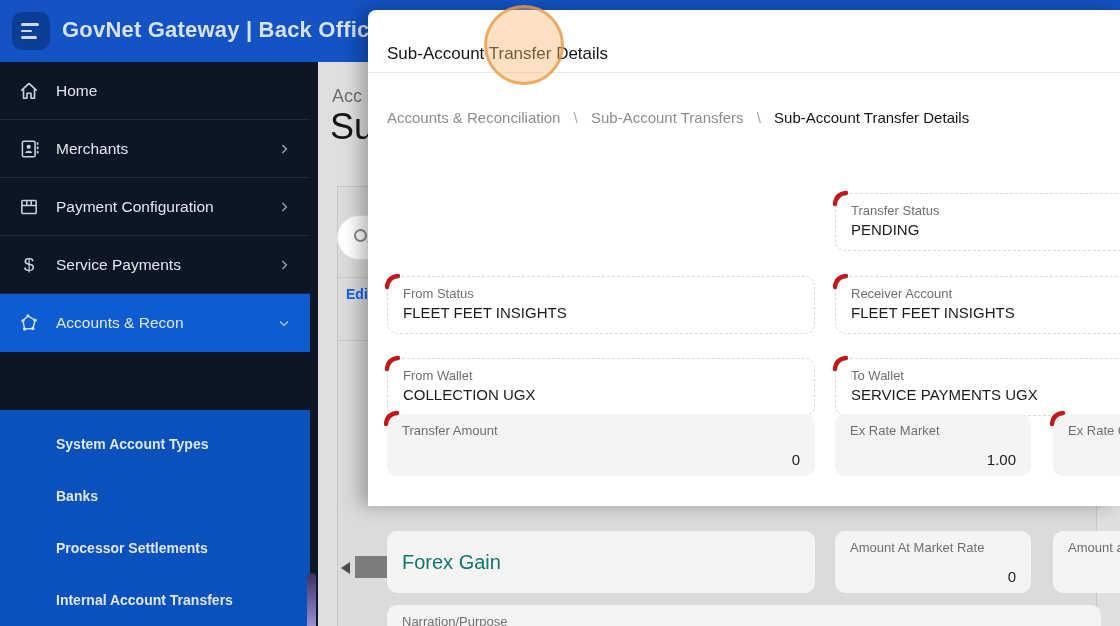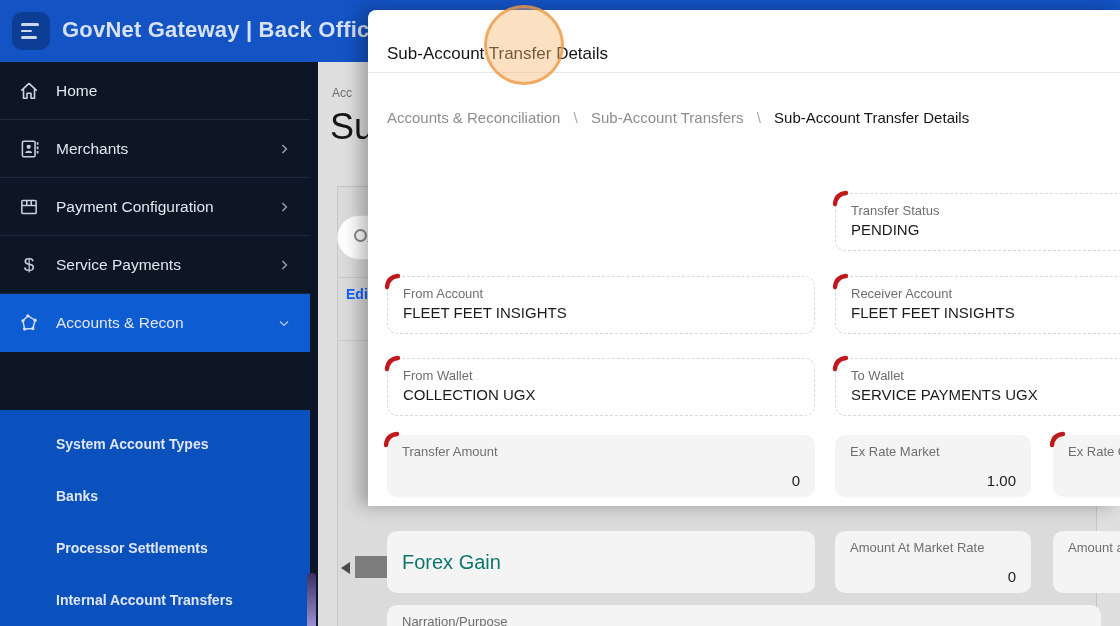--- a/index.html
+++ b/index.html
@@ -24,21 +24,21 @@
   .nav-item .chev { position:absolute; right:18px; }
   .nav-item.active { background:#0e5cd1; border-bottom:none; }
   .dollar-glyph { font-size:19px; color:#c9d1de; }
   .submenu { position:absolute; left:0; top:348px; width:310px; height:278px; background:#0a51bd; padding-top:8px; }
   .sub-item { height:52px; line-height:52px; padding-left:56px; font-size:14px; font-weight:700; color:#dfe6f2; cursor:pointer; white-space:nowrap; }
   .purple-strip { position:absolute; left:307px; top:573px; width:9px; height:53px; border-radius:4px 4px 0 0;
     background:linear-gradient(#3a2f66, #9a8fd0); z-index:3; }
 
   
   .bg-page { position:absolute; left:318px; top:62px; width:802px; height:564px; background:#dfdfdf; z-index:1; }
-  .bg-breadcrumb { position:absolute; left:14px; top:24px; font-size:12px; color:#6f6f6f; white-space:nowrap; }
+  .bg-breadcrumb { position:absolute; left:14px; top:24px; font-size:18px; color:#6f6f6f; white-space:nowrap; }
   .bg-title { position:absolute; left:12px; top:44px; font-size:36px; color:#161616; white-space:nowrap; }
   .bg-card { position:absolute; left:19px; top:124px; width:760px; height:447px; background:#dbdbdb; border:1px solid #c7c7c7; }
   .bg-divider1 { position:absolute; left:20px; top:215px; width:740px; height:1px; background:#c9c9c9; }
   .bg-divider2 { position:absolute; left:20px; top:278px; width:740px; height:1px; background:#c9c9c9; }
   .bg-search { position:absolute; left:19px; top:153px; width:320px; height:45px; border-radius:22px; background:#ffffff; border:1px solid #e3e3e3; cursor:text; }
   .bg-search .ring { position:absolute; left:16px; top:13px; width:13px; height:13px; border:2px solid #8a8a8a; border-radius:50%; }
   .bg-search .ring::after { content:""; position:absolute; left:11px; top:11px; width:6px; height:2px; background:#8a8a8a; transform:rotate(45deg); }
   .bg-edit { position:absolute; left:28px; top:224px; font-size:14px; font-weight:700; color:#0f62fe; cursor:pointer; white-space:nowrap; }
   .hscroll-arrow { position:absolute; left:22px; top:497px; width:12px; height:18px; cursor:pointer; }
   .hscroll-arrow::after { content:""; position:absolute; left:1px; top:3px; border-right:9px solid #4a4a4a; border-top:6px solid transparent; border-bottom:6px solid transparent; }
@@ -63,21 +63,21 @@
   .flabel.center { position:absolute; left:0; top:50%; transform:translateY(-50%); font-size:20px; color:#0f766e; padding:0 15px; }
   .redmark { position:absolute; left:-5px; top:-5px; }
 
   .colA { left:19px;  width:428px; }
   .colBwide { left:467px; width:428px; }
   .colB { left:467px; width:196px; }
   .colC { left:685px; width:196px; }
   .r1 { top:183px; height:58px; }
   .r2 { top:266px; height:58px; }
   .r3 { top:348px; height:58px; }
-  .r4 { top:425px; height:62px; }
+  .r4 { top:404px; height:62px; }
   .r5 { top:521px; height:62px; }
   .r6 { top:595px; height:60px; left:19px; width:714px; }
 
   
   .click-ring { position:absolute; left:484px; top:5px; width:80px; height:80px; border-radius:50%;
     background:rgba(247,181,110,.42); border:3px solid rgba(236,148,63,.72); z-index:9; pointer-events:none; }
 
   svg.icon { display:block; }
 </style>
 </head>
@@ -203,21 +203,21 @@
           <path d="M4 15 Q5 5 15 4" stroke="#c0191c" stroke-width="4.4" fill="none" stroke-linecap="round"></path>
         </svg>
       <div class="flabel">Transfer Status</div>
       <div class="fvalue">PENDING</div>
     </div>
 
     <div class="field dashed colA r2">
       <svg class="redmark" width="20" height="20">
           <path d="M4 15 Q5 5 15 4" stroke="#c0191c" stroke-width="4.4" fill="none" stroke-linecap="round"></path>
         </svg>
-      <div class="flabel">From Account</div>
+      <div class="flabel">From Status</div>
       <div class="fvalue">FLEET FEET INSIGHTS</div>
     </div>
     <div class="field dashed colBwide r2">
       <svg class="redmark" width="20" height="20">
           <path d="M4 15 Q5 5 15 4" stroke="#c0191c" stroke-width="4.4" fill="none" stroke-linecap="round"></path>
         </svg>
       <div class="flabel">Receiver Account</div>
       <div class="fvalue">FLEET FEET INSIGHTS</div>
     </div>
 

